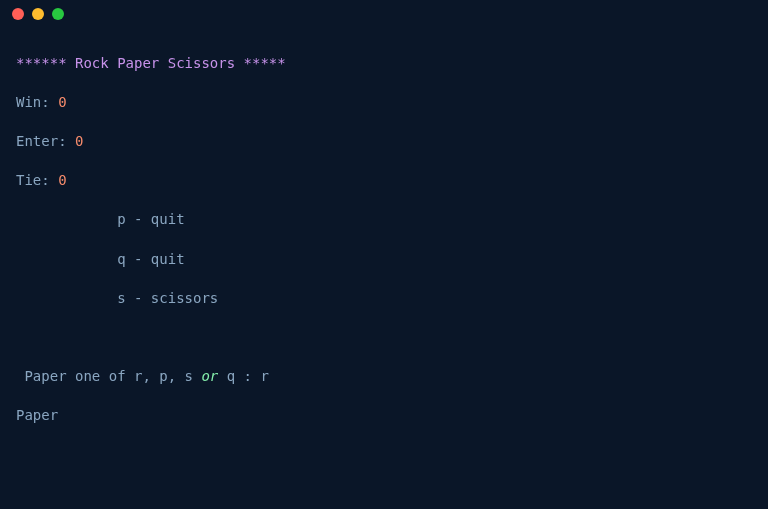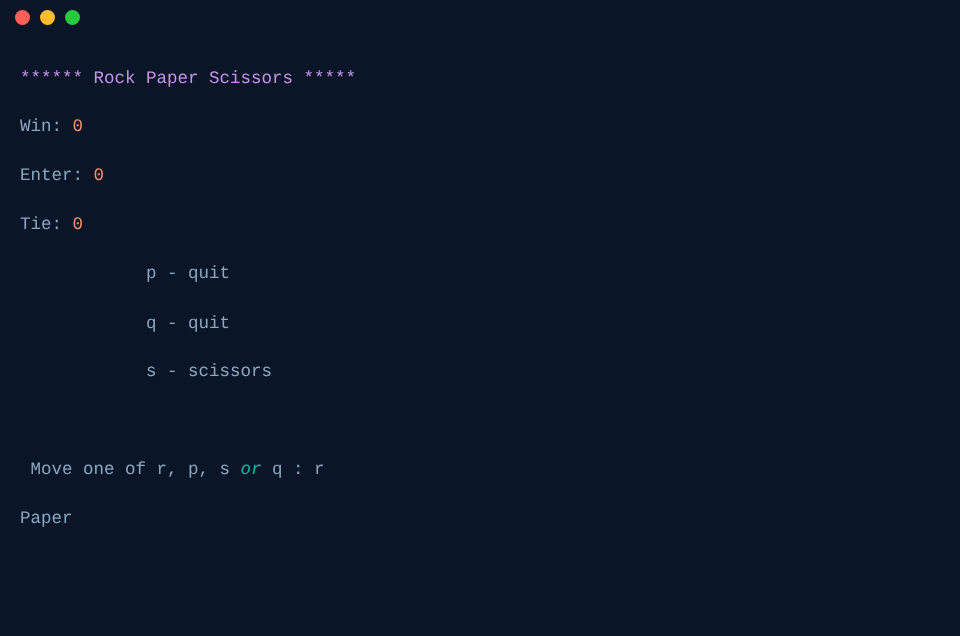--- a/index.html
+++ b/index.html
@@ -28,43 +28,43 @@
   .tl-close  { background: #ff5f57; }
   .tl-min    { background: #febc2e; }
   .tl-max    { background: #28c840; }
   .term {
     padding: 6px 16px 16px 16px;
     color: #8aa6c1;
     white-space: pre;
   }
   .purple { color: #c792ea; }
   .orange { color: #f78c6c; }
-  .blue   { color: #14b8a6; }
+  .blue   { color: #86efac; }
   .italic { font-style: italic; }
-  .line   { display: block; font-family: Liberation Mono, monospace; }
+  .line   { display: block; }
 </style>
 </head>
 <body>
 
 <div class="titlebar">
   <div class="tl-btn tl-close"></div>
   <div class="tl-btn tl-min"></div>
   <div class="tl-btn tl-max"></div>
 </div>
 
 <div class="term">
 <span class="line purple">****** Rock Paper Scissors *****</span>
 <span class="line"><span>Win: </span><span class="orange">0</span></span>
 <span class="line"><span>Enter: </span><span class="orange">0</span></span>
 <span class="line"><span>Tie: </span><span class="orange">0</span></span>
 <span class="line">            p - quit</span>
 <span class="line">            q - quit</span>
 <span class="line">            s - scissors</span>
 <span class="line"> </span>
-<span class="line"><span> Move one of r, p, s </span><span class="blue italic">or</span><span> q : </span><span>r</span></span>
+<span class="line"><span> Paper one of r, p, s </span><span class="blue italic">or</span><span> q : </span><span>r</span></span>
 <span class="line">Paper</span>
 
 
 
 
 
 
 
 
 

